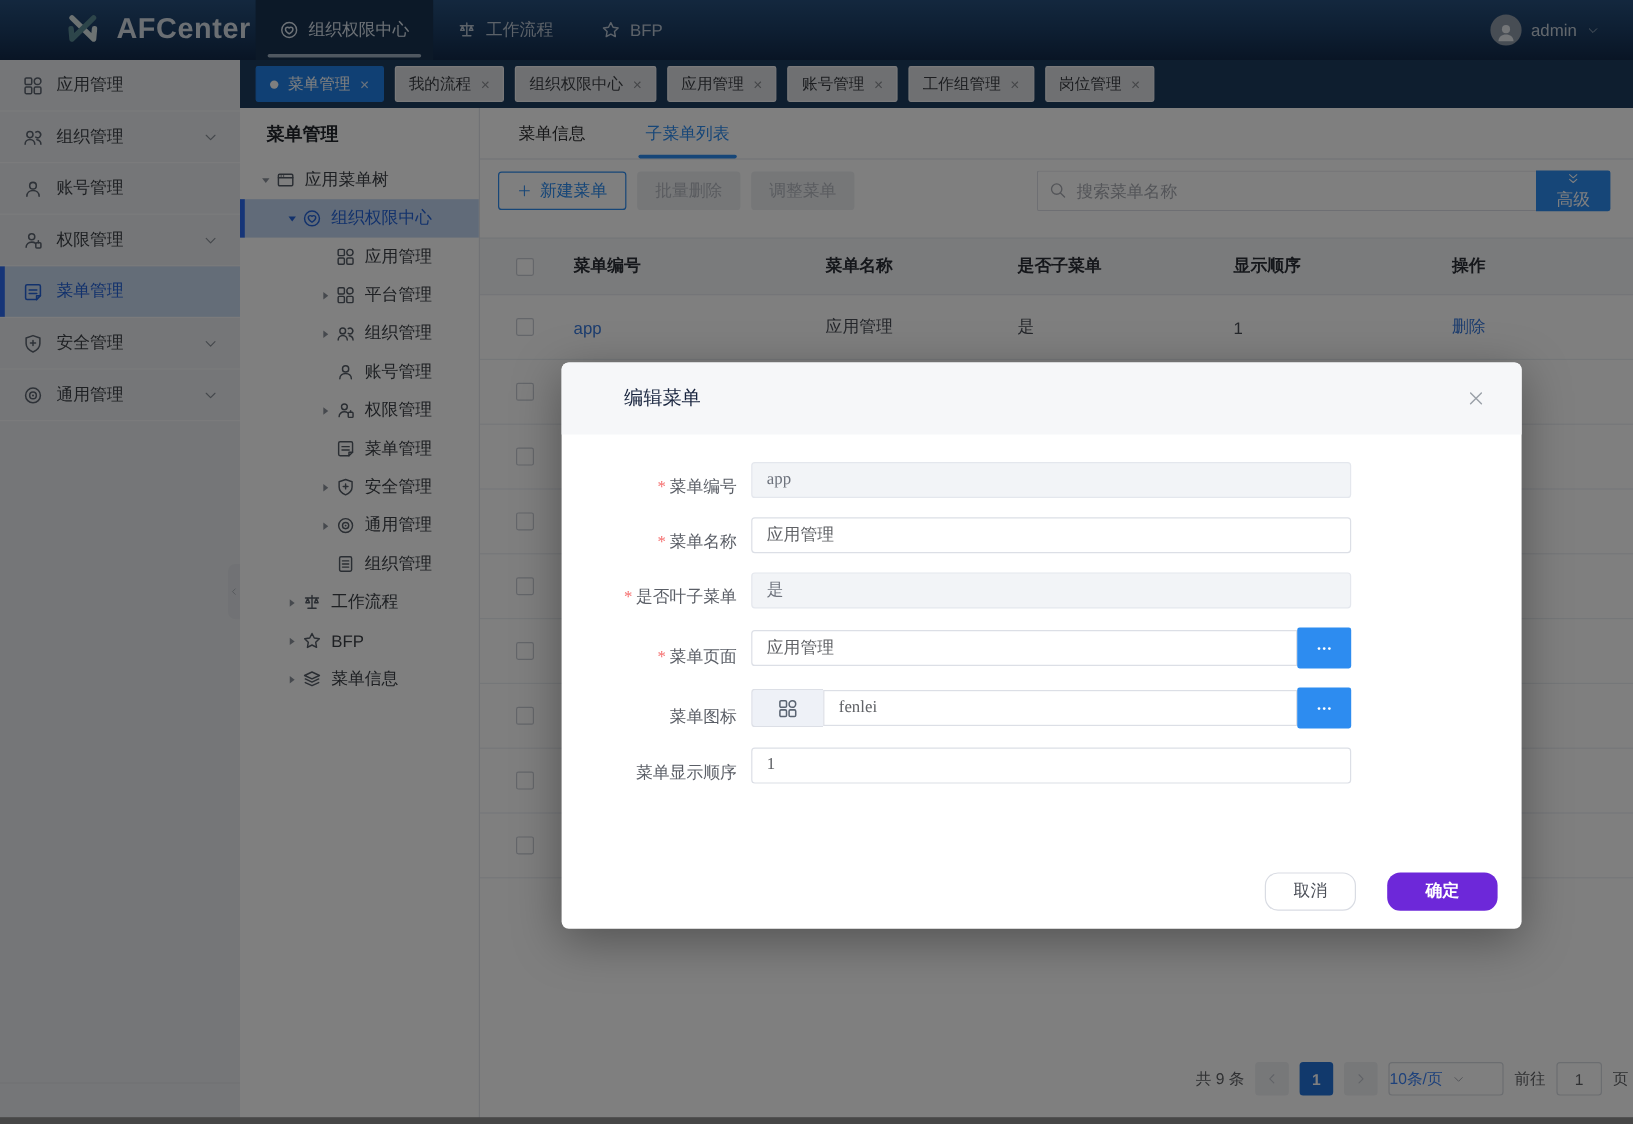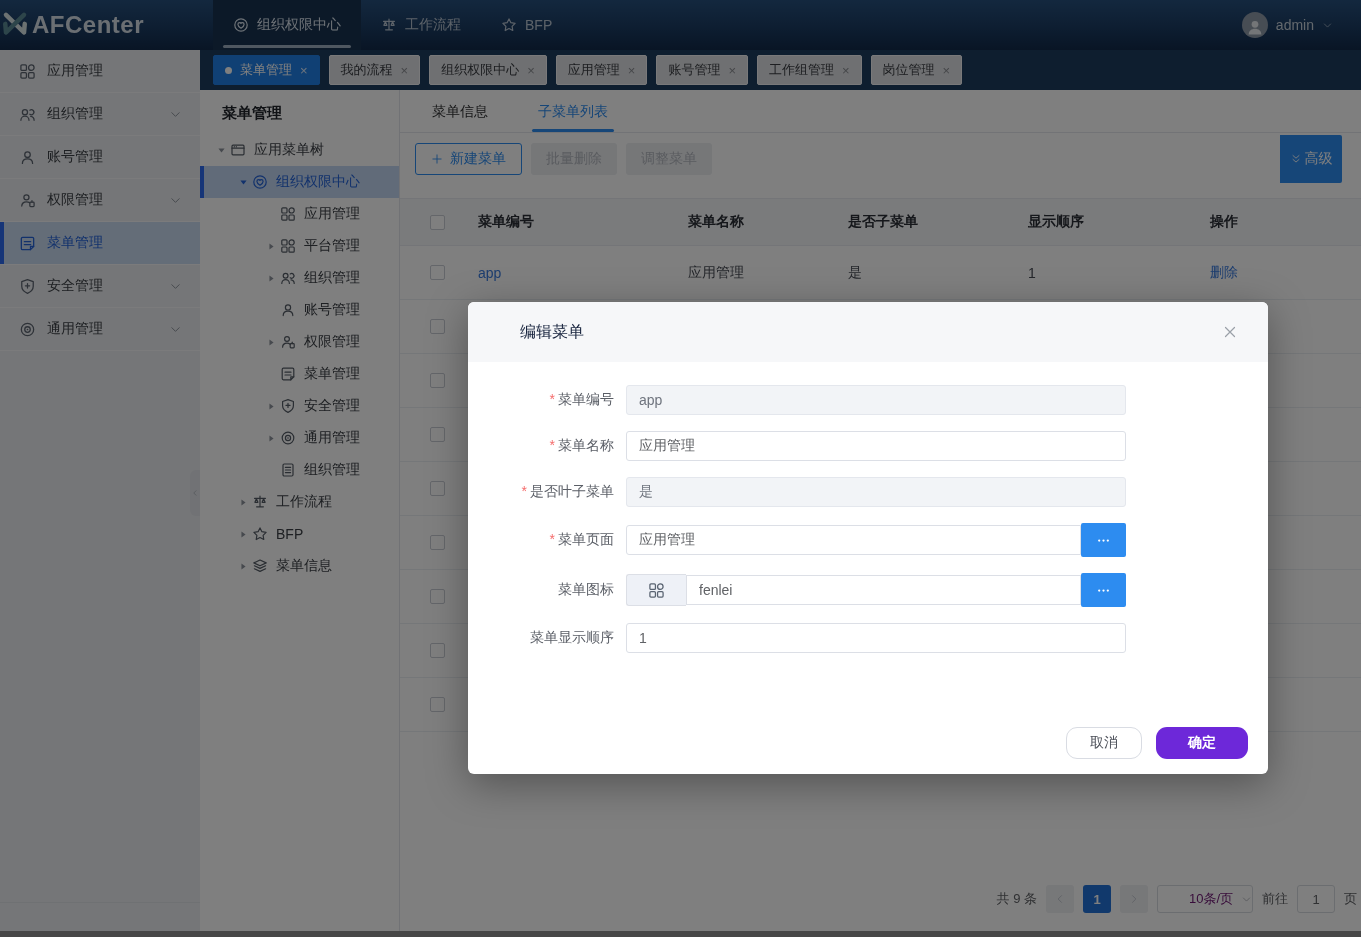--- a/index.html
+++ b/index.html
@@ -3,21 +3,21 @@
 <meta charset="utf-8">
 <style>
   * { margin:0; padding:0; box-sizing:border-box; }
   body { font-family:"Liberation Sans","DejaVu Sans",sans-serif; background:#222; }
   #app { position:relative; width:1361px; height:937px; overflow:hidden; background:#fff; font-size:14px; color:#3c4046; }
 
   
   .navbar { position:absolute; left:0; top:0; width:100%; height:50px;
     background:linear-gradient(180deg,#27507d 0%,#1b3c63 55%,#122a4a 100%);
     display:flex; align-items:stretch; z-index:10; }
-  .logo { display:flex; align-items:center; gap:2px; width:213px; }
+  .logo { display:flex; align-items:center; gap:13px; width:213px; padding-left:54px; }
   .logo-text { font-size:24px; font-weight:600; color:#d7dfe7; letter-spacing:.5px; }
   .nav-item { display:flex; align-items:center; gap:8px; padding:0 20px; color:#b9c5d2; font-size:14px; cursor:pointer; position:relative; }
   .nav-item.active { background:#183250; color:#dbe4ee; }
   .nav-item.active::after { content:""; position:absolute; left:10px; right:10px; bottom:2px; height:3px; background:#9eafc0; border-radius:2px; }
   .nav-user { margin-left:auto; display:flex; align-items:center; gap:8px; padding-right:28px; color:#c6d0da; cursor:pointer; }
   .avatar { width:26px; height:26px; border-radius:50%; background:#8f9aa8; color:#e8ecf1; display:inline-flex; align-items:center; justify-content:center; overflow:hidden; }
   .avatar .ic { width:18px; height:18px; margin-top:4px; }
 
   
   .tabstrip { position:absolute; left:200px; top:50px; right:0; height:40px; background:#1d3c5f; display:flex; align-items:center; gap:9px; padding-left:13px; z-index:9; }
@@ -59,57 +59,57 @@
 
   .toolbar { height:52px; display:flex; align-items:center; padding:0 19px 0 15px; }
   .btn-new { height:32px; display:inline-flex; align-items:center; gap:7px; padding:0 15px; background:#fff; border:1px solid #2d8cf0; color:#2d8cf0; border-radius:3px; font-size:14px; cursor:pointer; }
   .btn-new .ic { width:12px; height:12px; }
   .btn-dis { height:32px; margin-left:9px; padding:0 15px; background:#eceef1; border:none; color:#b4b8bf; border-radius:3px; font-size:14px; cursor:not-allowed; }
   .searchwrap { margin-left:auto; display:flex; }
   .searchbox { position:relative; width:416px; }
   .searchbox input { width:100%; height:34px; border:1px solid #dcdfe6; border-right:none; border-radius:2px 0 0 2px; padding:0 10px 0 32px; font-size:14px; color:#3c4046; outline:none; font-family:inherit; }
   .searchbox input::placeholder { color:#a8abb2; }
   .searchbox .ic { position:absolute; left:10px; top:9px; width:15px; height:15px; color:#a8abb2; }
-  .btn-adv { width:62px; height:48px; background:#2d8cf0; color:#fff; border:none; border-radius:0 2px 2px 0; font-size:14px; display:inline-flex; align-items:center; justify-content:center; gap:3px; cursor:pointer; font-family:inherit; }
+  .btn-adv { width:62px; height:34px; background:#2d8cf0; color:#fff; border:none; border-radius:0 2px 2px 0; font-size:14px; display:inline-flex; align-items:center; justify-content:center; gap:3px; cursor:pointer; font-family:inherit;flex-direction:column; }
   .btn-adv .ic { width:12px; height:12px; }
 
   .grid-row { display:grid; grid-template-columns:48px 210px 160px 180px 182px 1fr; align-items:center; padding-left:30px; }
   .thead { height:48px; margin-top:13px; background:#f5f6f8; border-top:1px solid #e8ebf0; border-bottom:1px solid #e8ebf0; font-weight:700; color:#2b2f36; }
   .trow { height:54px; border-bottom:1px solid #ebeef3; color:#4a4e57; }
   .cbx { width:15px; height:15px; border:1px solid #c8ccd4; border-radius:2px; background:#fff; cursor:pointer; }
   a.tlink { color:#3a7bde; text-decoration:none; cursor:pointer; }
 
   .pagination { position:absolute; right:4px; bottom:24px; display:flex; align-items:center; gap:9px; color:#606266; font-size:13px; }
   .pgbtn { width:28px; height:28px; border-radius:3px; background:#eef0f3; color:#c0c4cc; display:inline-flex; align-items:center; justify-content:center; cursor:pointer; }
   .pgbtn .ic { width:12px; height:12px; }
   .pgcur { width:28px; height:28px; border-radius:3px; background:#2272d8; color:#fff; display:inline-flex; align-items:center; justify-content:center; font-weight:700; cursor:default; }
-  .pgsel { width:96px; height:28px; border:1px solid #d6dae0; border-radius:3px; display:inline-flex; align-items:center; justify-content:flex-end; gap:8px; color:#701a75; cursor:pointer; background:#fff; }
+  .pgsel { width:96px; height:28px; border:1px solid #d6dae0; border-radius:3px; display:inline-flex; align-items:center; justify-content:flex-start; gap:8px; color:#3b82f6; cursor:pointer; background:#fff; }
   .pgsel .ic { width:11px; height:11px; color:#a8abb2; }
   .pggoto { width:38px; height:28px; border:1px solid #d6dae0; border-radius:3px; text-align:center; font-size:13px; color:#606266; outline:none; font-family:inherit; }
 
   .bottom-strip { position:absolute; left:0; right:0; bottom:0; height:6px; background:#8e8e8e; z-index:12; }
 
   
   .mask { position:absolute; inset:0; background:rgba(0,0,0,0.5); z-index:50; }
   .modal { position:absolute; left:468px; top:302px; width:800px; height:472px; background:#fff; border-radius:6px; box-shadow:0 10px 40px rgba(0,0,0,.35); z-index:60; }
   .modal-header { height:60px; background:#f6f7f9; border-radius:6px 6px 0 0; display:flex; align-items:center; padding:0 30px 0 52px; }
   .modal-title { font-size:16px; color:#17233d;font-family:Liberation Serif, serif; }
   .modal-close { margin-left:auto; color:#9aa0a8; cursor:pointer; width:17px; height:17px; }
   .modal-body { padding-top:23px; }
-  .form-row { display:flex; align-items:center; margin-bottom:16px; }
+  .form-row { display:flex; align-items:flex-end; margin-bottom:16px;font-family:Liberation Serif, serif; }
   .flabel { width:158px; text-align:right; padding-right:12px; color:#5a5e66; font-size:14px; }
   .req { color:#f56c6c; margin-right:3px; }
   .fcontrol { width:500px; display:flex; position:relative; align-items:center; }
   .inp { flex:1; height:30px; border:1px solid #dcdfe6; border-radius:3px; padding:0 12px; font-size:14px; color:#606266; outline:none; min-width:0; font-family:inherit; }
   .inp.dis { background:#f2f4f7; border-color:#e4e7ed; color:#6e737d; }
   .mini-btn { width:45px; height:34px; background:#2d8cf0; border:none; border-radius:2px; color:#fff; display:inline-flex; align-items:center; justify-content:center; cursor:pointer; flex:none; }
   .mini-btn .ic { width:15px; height:15px; }
   .icon-preview { width:60px; height:32px; background:#eef1f7; border:1px solid #dcdfe6; border-right:none; border-radius:3px 0 0 3px; display:inline-flex; align-items:center; justify-content:center; color:#5a6472; flex:none; }
   .icon-preview .ic { width:17px; height:17px; }
-  .modal-footer { position:absolute; right:20px; bottom:15px; display:flex; gap:14px; }
+  .modal-footer { position:absolute; right:20px; bottom:15px; display:flex; gap:26px; }
   .btn-cancel { width:76px; height:32px; background:#fff; border:1px solid #d9dce3; border-radius:11px; color:#4a4e57; font-size:14px; cursor:pointer; font-family:inherit; }
   .btn-confirm { width:92px; height:32px; background:#6d28d9; border:none; border-radius:11px; color:#fff; font-size:14px; font-weight:700; cursor:pointer; font-family:inherit; }
 
   .ic { display:inline-flex; width:16px; height:16px; flex:none; }
   .ic svg { width:100%; height:100%; fill:none; stroke:currentColor; stroke-width:1.2; stroke-linecap:round; stroke-linejoin:round; }
 </style>
 </head>
 <body>
 
 <div id="app">
@@ -531,20 +531,29 @@
         <span class="ic">
             <svg viewBox="0 0 16 16">
               <path d="M8 2.5v11M2.5 8h11"></path>
             </svg>
           </span>
         <span>新建菜单</span>
       </button>
       <button class="btn-dis">批量删除</button>
       <button class="btn-dis">调整菜单</button>
       <div class="searchwrap">
+        <div class="searchbox">
+          <span class="ic">
+              <svg viewBox="0 0 16 16">
+                <circle cx="7" cy="7" r="4.6"></circle>
+                <path d="M10.4 10.4L14 14"></path>
+              </svg>
+            </span>
+          <input type="text" placeholder="搜索菜单名称" style="">
+        </div>
         <button class="btn-adv">
           <span class="ic">
               <svg viewBox="0 0 16 16">
                 <path d="M4 3.4l4 3.5 4-3.5M4 8.6l4 3.5 4-3.5"></path>
               </svg>
             </span>
           <span>高级</span>
         </button>
       </div>
     </div>

